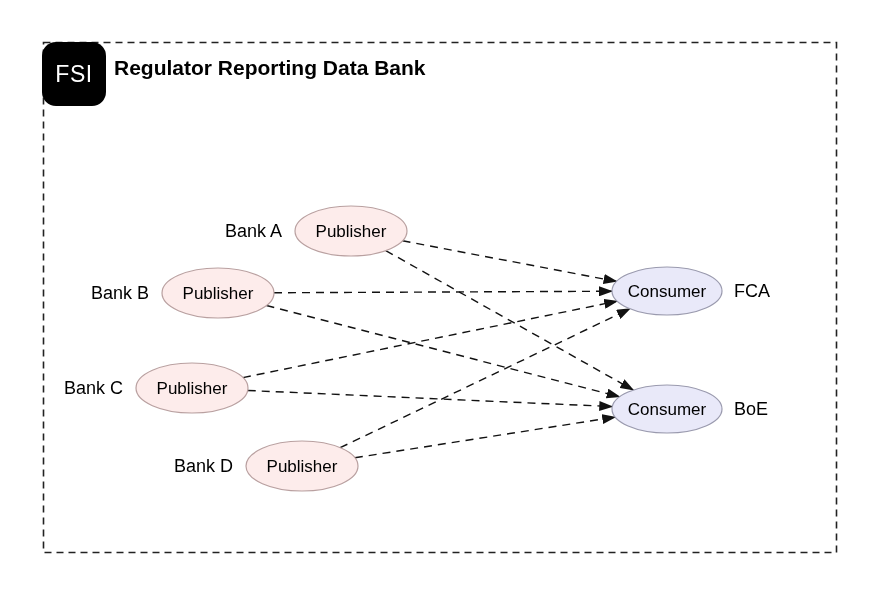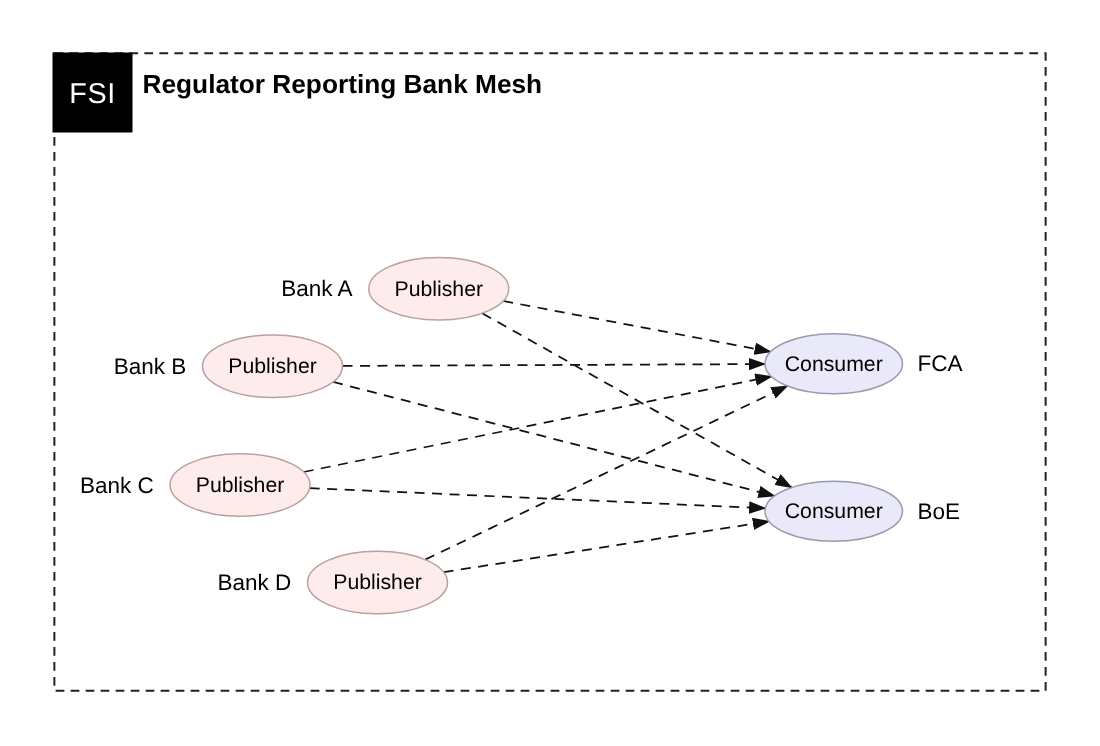--- a/index.html
+++ b/index.html
@@ -14,20 +14,21 @@
   #diagram-svg { position: absolute; left: 0; top: 0; }
   .fsi-badge {
     position: absolute;
     left: 42px; top: 42px;
     width: 64px; height: 64px;
     background: #000000;
     color: #ffffff;
     display: flex; align-items: center; justify-content: center;
     font-size: 23px;
     letter-spacing: 0.5px;
+    border-radius: 14px;
   }
   .title {
     position: absolute;
     left: 114px; top: 56px;
     font-size: 21px;
     font-weight: bold;
     color: #000000;
     white-space: nowrap;
   }
   .node-text { font-size: 17px; fill: #000000; }
@@ -81,14 +82,14 @@
           <text x="734" y="291" text-anchor="start" dominant-baseline="central" class="side-label">FCA</text>
         </g>
         <g>
           <ellipse cx="667" cy="409" rx="55" ry="24" fill="#e9e9f9" stroke="#9a9aae" stroke-width="1.2"></ellipse>
           <text x="667" y="409" text-anchor="middle" dominant-baseline="central" class="node-text">Consumer</text>
           <text x="734" y="409" text-anchor="start" dominant-baseline="central" class="side-label">BoE</text>
         </g>
       </g>
   </svg>
   <div class="fsi-badge">FSI</div>
-  <div class="title">Regulator Reporting Bank Mesh</div>
+  <div class="title">Regulator Reporting Data Bank</div>
 </div>
 
 </body></html>

